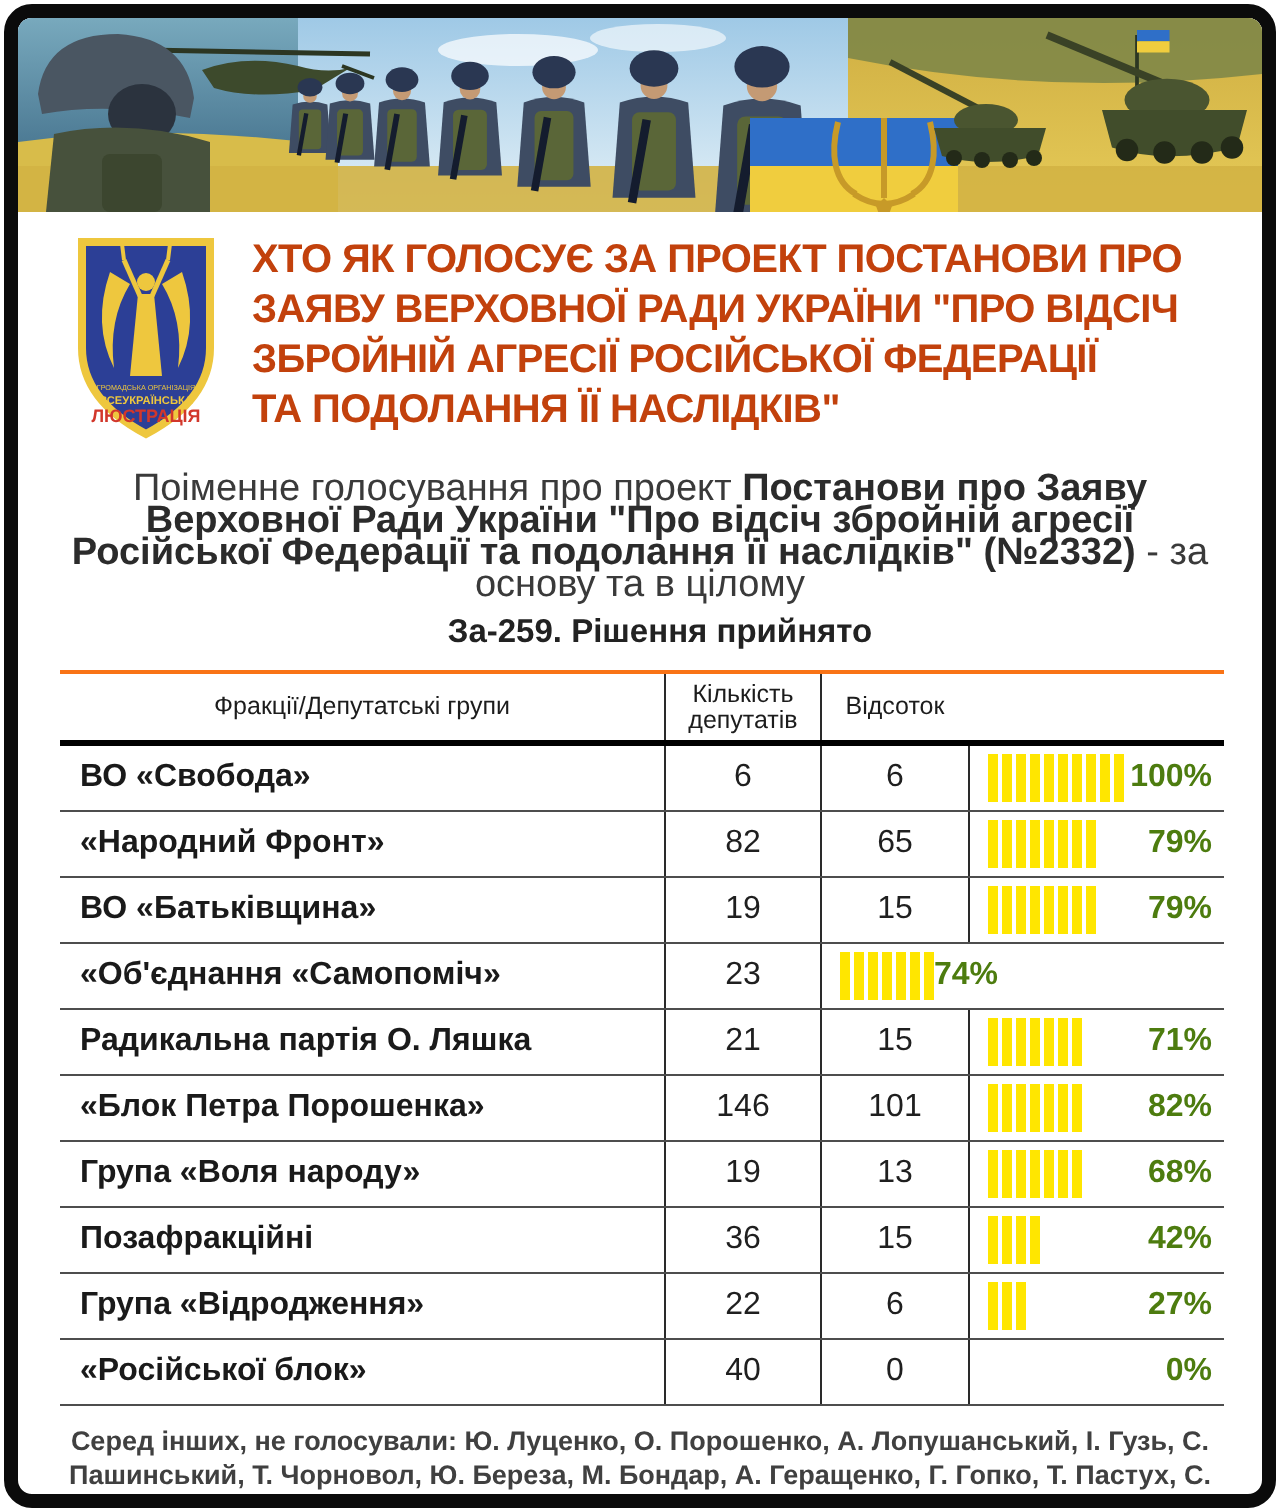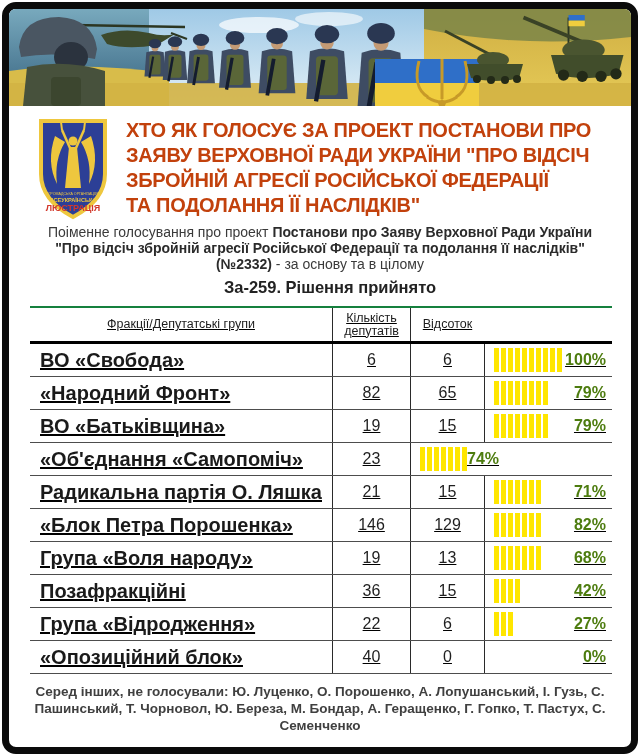--- a/index.html
+++ b/index.html
@@ -9,32 +9,32 @@
   
   .banner{width:622px;height:97px;overflow:hidden;position:relative;background:#bcd8e8;}
   .banner svg{display:block;}
   
   .title-section{display:flex;align-items:flex-start;padding:8px 6px 0 24px;height:110px;}
   .logo{width:80px;height:104px;flex:0 0 80px;margin-top:2px;}
   .title{margin:4px 0 0 13px;color:#c2410c;font-weight:bold;font-size:20px;line-height:25px;
          letter-spacing:-0.3px;text-transform:uppercase;}
   .title div{white-space:nowrap;}
   
-  .intro{margin:0 auto 0 auto;max-width:578px;text-align:center;font-size:14px;line-height:16px;color:#3a3a3a;}
+  .intro{margin:13px auto 0 auto;max-width:578px;text-align:center;font-size:19px;line-height:16px;color:#3a3a3a;}
   .intro b{color:#2b2b2b;}
   .result{margin-top:6px;text-align:center;font-size:16.5px;font-weight:bold;color:#222222;padding-left:20px;}
   
-  .table{margin:9px 0 0 21px;width:582px;border-top:2px solid #15803d;text-decoration:underline;}
+  .table{margin:9px 0 0 21px;width:582px;border-top:2px solid #f97316;}
   .trow{display:grid;grid-template-columns:302px 78px 74px 128px;}
   .thead{height:33px;border-bottom:3px solid #000000;}
   .thead .c{font-size:12.5px;color:#1c1c1c;line-height:13px;text-align:center;}
   .drow{height:32px;border-bottom:1.5px solid #4d4d4d;}
   .c{display:flex;align-items:center;justify-content:center;}
   .c.v{border-left:1.4px solid #2a2a2a;}
-  .cell-faction{justify-content:flex-start;padding-left:10px;font-weight:bold;font-size:20px;color:#1a1a1a;}
+  .cell-faction{justify-content:flex-start;padding-left:10px;font-weight:bold;font-size:16px;color:#1a1a1a;}
   .cell-num{font-size:16px;color:#1f1f1f;}
   .cell-pct{justify-content:space-between;padding:0 6px 0 9px;}
   .bar{display:flex;gap:2px;align-items:center;height:24px;}
   .seg{width:5px;height:24px;background:#ffe600;display:inline-block;}
   .pct{font-weight:bold;font-size:16px;color:#4d7c0f;}
   
   .footer{margin:9px auto 0 auto;max-width:578px;text-align:center;
           font-size:13.5px;line-height:17px;font-weight:bold;color:#404040;}
 </style>
 </head>
@@ -261,21 +261,21 @@
               <span class="seg"></span>
               <span class="seg"></span>
             </span>
       <span class="pct">71%</span>
     </div>
   </div>
 
   <div class="trow drow">
     <div class="c cell-faction">«Блок Петра Порошенка»</div>
     <div class="c v cell-num cell-dep">146</div>
-    <div class="c v cell-num cell-votes">129</div>
+    <div class="c v cell-num cell-votes">101</div>
     <div class="c v cell-pct">
       <span class="bar">
               <span class="seg"></span>
               <span class="seg"></span>
               <span class="seg"></span>
               <span class="seg"></span>
               <span class="seg"></span>
               <span class="seg"></span>
               <span class="seg"></span>
             </span>
@@ -324,21 +324,21 @@
       <span class="bar">
               <span class="seg"></span>
               <span class="seg"></span>
               <span class="seg"></span>
             </span>
       <span class="pct">27%</span>
     </div>
   </div>
 
   <div class="trow drow">
-    <div class="c cell-faction">«Опозиційний блок»</div>
+    <div class="c cell-faction">«Російської блок»</div>
     <div class="c v cell-num cell-dep">40</div>
     <div class="c v cell-num cell-votes">0</div>
     <div class="c v cell-pct">
       <span class="bar"></span>
       <span class="pct">0%</span>
     </div>
   </div>
 </div>
   </div>
 

